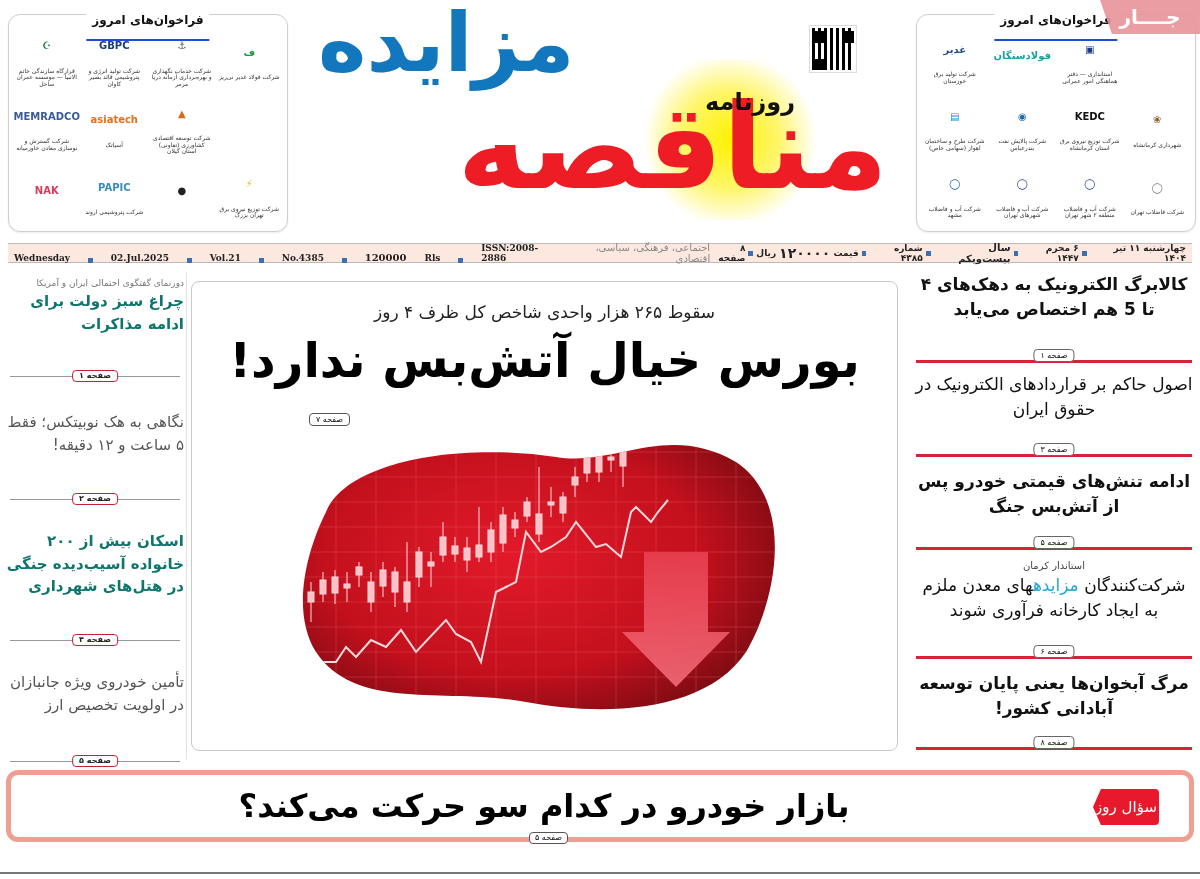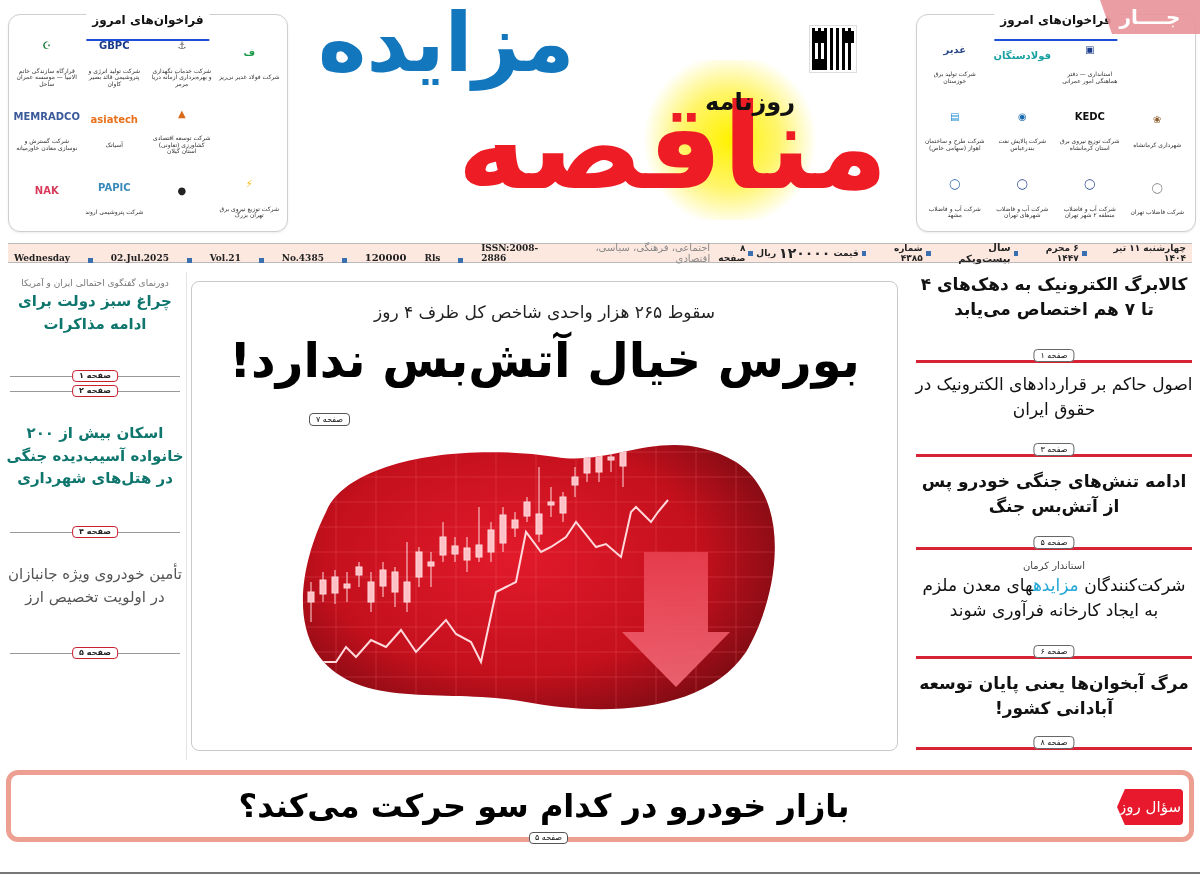--- a/index.html
+++ b/index.html
@@ -97,21 +97,21 @@
   .r-sep { position: relative; height: 3px; background: #d62436; margin: 0 2px; }
   .r-sep .page-tag {
     position: absolute; left: 50%; top: -11px; transform: translateX(-50%);
     background: #fff; border: 1px solid #666; border-radius: 4px; font-size: 8px;
     padding: 0 6px; line-height: 11px; white-space: nowrap; direction: rtl;
   }
 
   
   .left-col { position: absolute; left: 6px; top: 278px; width: 178px; direction: rtl; color: #666; }
   .left-col-divider { position: absolute; left: 186px; top: 272px; width: 1px; height: 488px; background: #e3e3e3; }
-  .l-item { text-align: center; }
+  .l-item { text-align: right; }
   .l-item .kicker { font-size: 9px; color: #777; margin-bottom: 2px; }
   .l-item .hl { font-size: 15px; line-height: 1.5; color: #555; }
   .l-item .hl.bold { font-weight: bold; color: #0f766e; }
   .l-sep { position: relative; height: 1px; background: #999; margin: 0 4px; }
   .l-sep .page-tag {
     position: absolute; left: 50%; top: -6px; transform: translateX(-50%);
     background: #fff; border: 1.5px solid #c8202e; border-radius: 4px; font-size: 8px;
     padding: 0 6px; line-height: 10px; white-space: nowrap; color: #222; font-weight: bold;
   }
 
@@ -133,21 +133,21 @@
     border-radius: 4px; font-size: 8px; padding: 0 6px; line-height: 11px; direction: rtl;
   }
   .main-story .chart-img { position: absolute; left: 104px; top: 140px; width: 480px; height: 300px; }
 
   
   .question-banner {
     position: absolute; left: 6px; top: 770px; width: 1188px; height: 72px;
     border: 5px solid #eda092; border-radius: 12px; background: #fff;
   }
   .question-banner .q-label {
-    position: absolute; right: 6px; top: 14px; width: 66px; height: 36px;
+    position: absolute; right: 30px; top: 14px; width: 66px; height: 36px;
     background: #e8192c; color: #fff; font-size: 15px; direction: rtl;
     display: flex; align-items: center; justify-content: center;
     clip-path: polygon(12% 0, 100% 0, 100% 100%, 12% 100%, 0 50%);
     border-radius: 4px;
     width: 66px;
   }
   .question-banner .q-text {
     position: absolute; left: 0; right: 160px; top: 12px; text-align: center; direction: rtl;
     font-size: 32px; font-weight: 900; color: #000; margin-left: 48px;
   }
@@ -313,20 +313,23 @@
 <div class="left-col-divider"></div>
 <div class="left-col">
   <div class="l-item" style="height:88px">
     <div class="kicker">دورنمای گفتگوی احتمالی ایران و آمریکا</div>
     <div class="hl bold">چراغ سبز دولت برای ادامه مذاکرات</div>
   </div>
   <div class="l-sep" style="margin-top:10px">
       <span class="page-tag">صفحه ۱</span>
     </div>
 
+  <div class="l-item" style="margin-top:34px;height:74px">
+    <div class="hl">نگاهی به هک نوبیتکس؛ فقط ۵ ساعت و ۱۲ دقیقه!</div>
+  </div>
   <div class="l-sep" style="margin-top:14px">
       <span class="page-tag">صفحه ۲</span>
     </div>
 
   <div class="l-item" style="margin-top:30px;height:86px">
     <div class="hl bold">اسکان بیش از ۲۰۰ خانواده آسیب‌دیده جنگی در هتل‌های شهرداری</div>
   </div>
   <div class="l-sep" style="margin-top:24px">
       <span class="page-tag">صفحه ۴</span>
     </div>
@@ -440,35 +443,35 @@
           <rect x="312" y="35" width="6" height="3"></rect>
         <line x1="327" y1="20" x2="327" y2="65"></line>
           <rect x="324" y="28" width="6" height="16"></rect>
       </g>
     </g>
   </svg>
 </div>
 
 <div class="right-col">
   <div class="r-item" style="height:72px">
-    <div class="hl bold">کالابرگ الکترونیک به دهک‌های ۴ تا ۷ هم اختصاص می‌یابد</div>
+    <div class="hl bold">کالابرگ الکترونیک به دهک‌های ۴ تا 5 هم اختصاص می‌یابد</div>
   </div>
   <div class="r-sep" style="margin-top:16px">
       <span class="page-tag">صفحه ۱</span>
     </div>
 
   <div class="r-item" style="margin-top:9px;height:66px">
     <div class="hl">اصول حاکم بر قراردادهای الکترونیک در حقوق ایران</div>
   </div>
   <div class="r-sep" style="margin-top:16px">
       <span class="page-tag">صفحه ۳</span>
     </div>
 
   <div class="r-item" style="margin-top:12px;height:62px">
-    <div class="hl bold">ادامه تنش‌های جنگی خودرو پس از آتش‌بس جنگ</div>
+    <div class="hl bold">ادامه تنش‌های قیمتی خودرو پس از آتش‌بس جنگ</div>
   </div>
   <div class="r-sep" style="margin-top:16px">
       <span class="page-tag">صفحه ۵</span>
     </div>
 
   <div class="r-item" style="margin-top:10px;height:82px">
     <div class="kicker">استاندار کرمان</div>
     <div class="hl"><span>شرکت‌کنندگان </span><span class="accent">مزایده</span><span>های معدن ملزم به ایجاد کارخانه فرآوری شوند</span></div>
   </div>
   <div class="r-sep" style="margin-top:14px">

